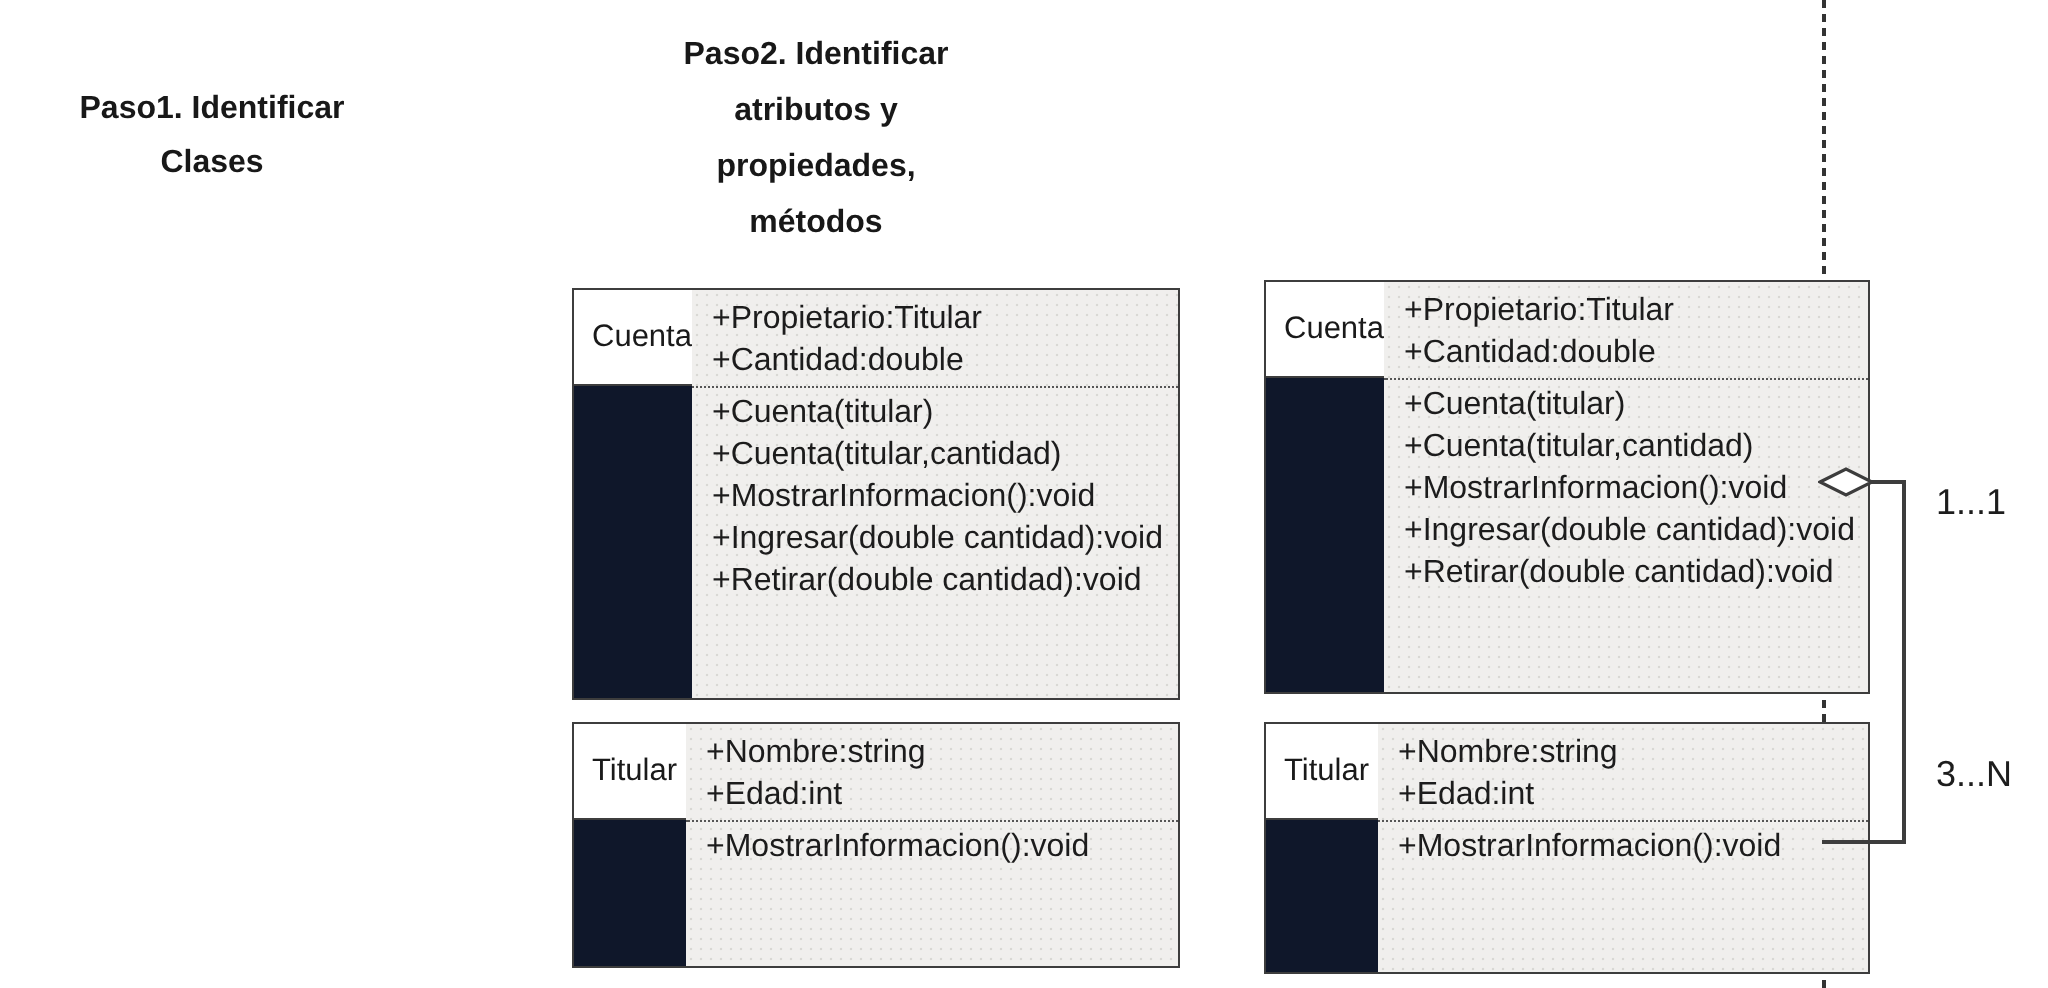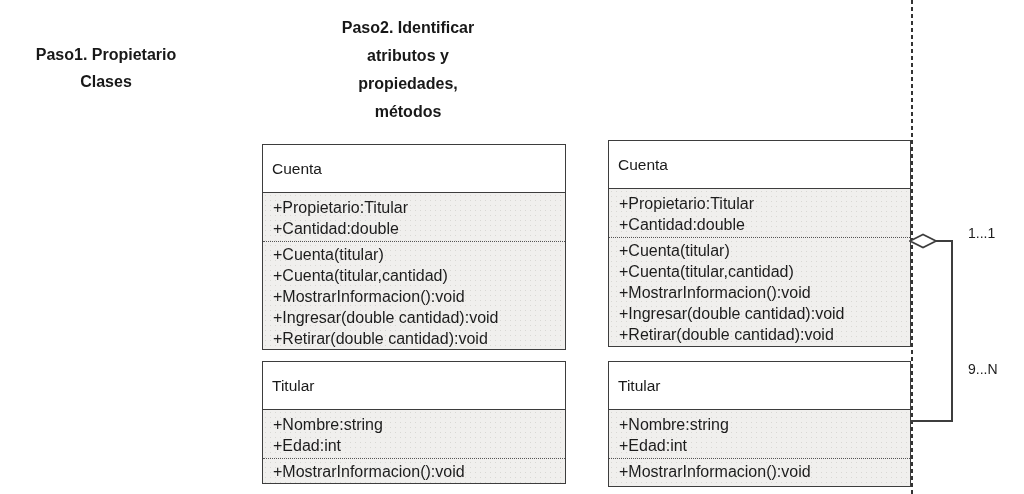--- a/index.html
+++ b/index.html
@@ -52,22 +52,23 @@
     z-index: 0;
   }
 
   
   .uml-box {
     position: absolute;
     box-sizing: border-box;
     border: 1.6px solid #3d3d3d;
     background: #0f172a;
     display: flex;
-    flex-direction: column;
+    flex-direction: row;
     z-index: 2;
+    margin-left: 24px;
   }
   .uml-title {
     height: 47px;
     flex: 0 0 47px;
     display: flex;
     align-items: center;
     padding-left: 9px;
     border-bottom: 1.6px solid #3d3d3d;
     background: #ffffff;
     font-size: 15.5px;
@@ -101,36 +102,37 @@
   #box-titular-step3 { left: 608px; top: 361px; width: 303px; height: 126px; }
 
   
   .conn { position: absolute; background: #3d3d3d; z-index: 3; }
   #conn-h-top    { left: 934px; top: 240px; width: 19px;  height: 1.7px; }
   #conn-v        { left: 951px; top: 240px; width: 1.7px; height: 181px; }
   #conn-h-bottom { left: 911px; top: 420px; width: 42px;  height: 1.7px; }
   #agg-diamond   { position: absolute; left: 909px; top: 233px; z-index: 4; }
   .multiplicity {
     position: absolute;
-    font-size: 14px;
+    font-size: 18px;
     color: #1d1d1d;
     z-index: 4;
     white-space: nowrap;
+    margin-top: 16px;
   }
   #mult-top    { left: 968px; top: 225px; }
   #mult-bottom { left: 968px; top: 361px; }
 </style>
 </head>
 <body>
 
 <div class="canvas">
 
   <div class="slide-boundary"></div>
 
-  <h2 class="step-title" id="step1-title">Paso1. Propietario
+  <h2 class="step-title" id="step1-title">Paso1. Identificar
 Clases</h2>
   <h2 class="step-title" id="step2-title">Paso2. Identificar
 atributos y
 propiedades,
 métodos</h2>
 
   <div class="class-list">
   </div>
 
   <div class="uml-box" id="box-cuenta-step2">
@@ -195,15 +197,15 @@
 
   <div class="conn" id="conn-h-top"></div>
   <div class="conn" id="conn-v"></div>
   <div class="conn" id="conn-h-bottom"></div>
 
   <svg id="agg-diamond" width="28" height="16" viewBox="0 0 28 16">
     <polygon points="1,8 14,1.5 27,8 14,14.5" fill="#ffffff" stroke="#3d3d3d" stroke-width="1.6"></polygon>
   </svg>
 
   <div class="multiplicity" id="mult-top">1...1</div>
-  <div class="multiplicity" id="mult-bottom">9...N</div>
+  <div class="multiplicity" id="mult-bottom">3...N</div>
 
 </div>
 
 </body></html>

